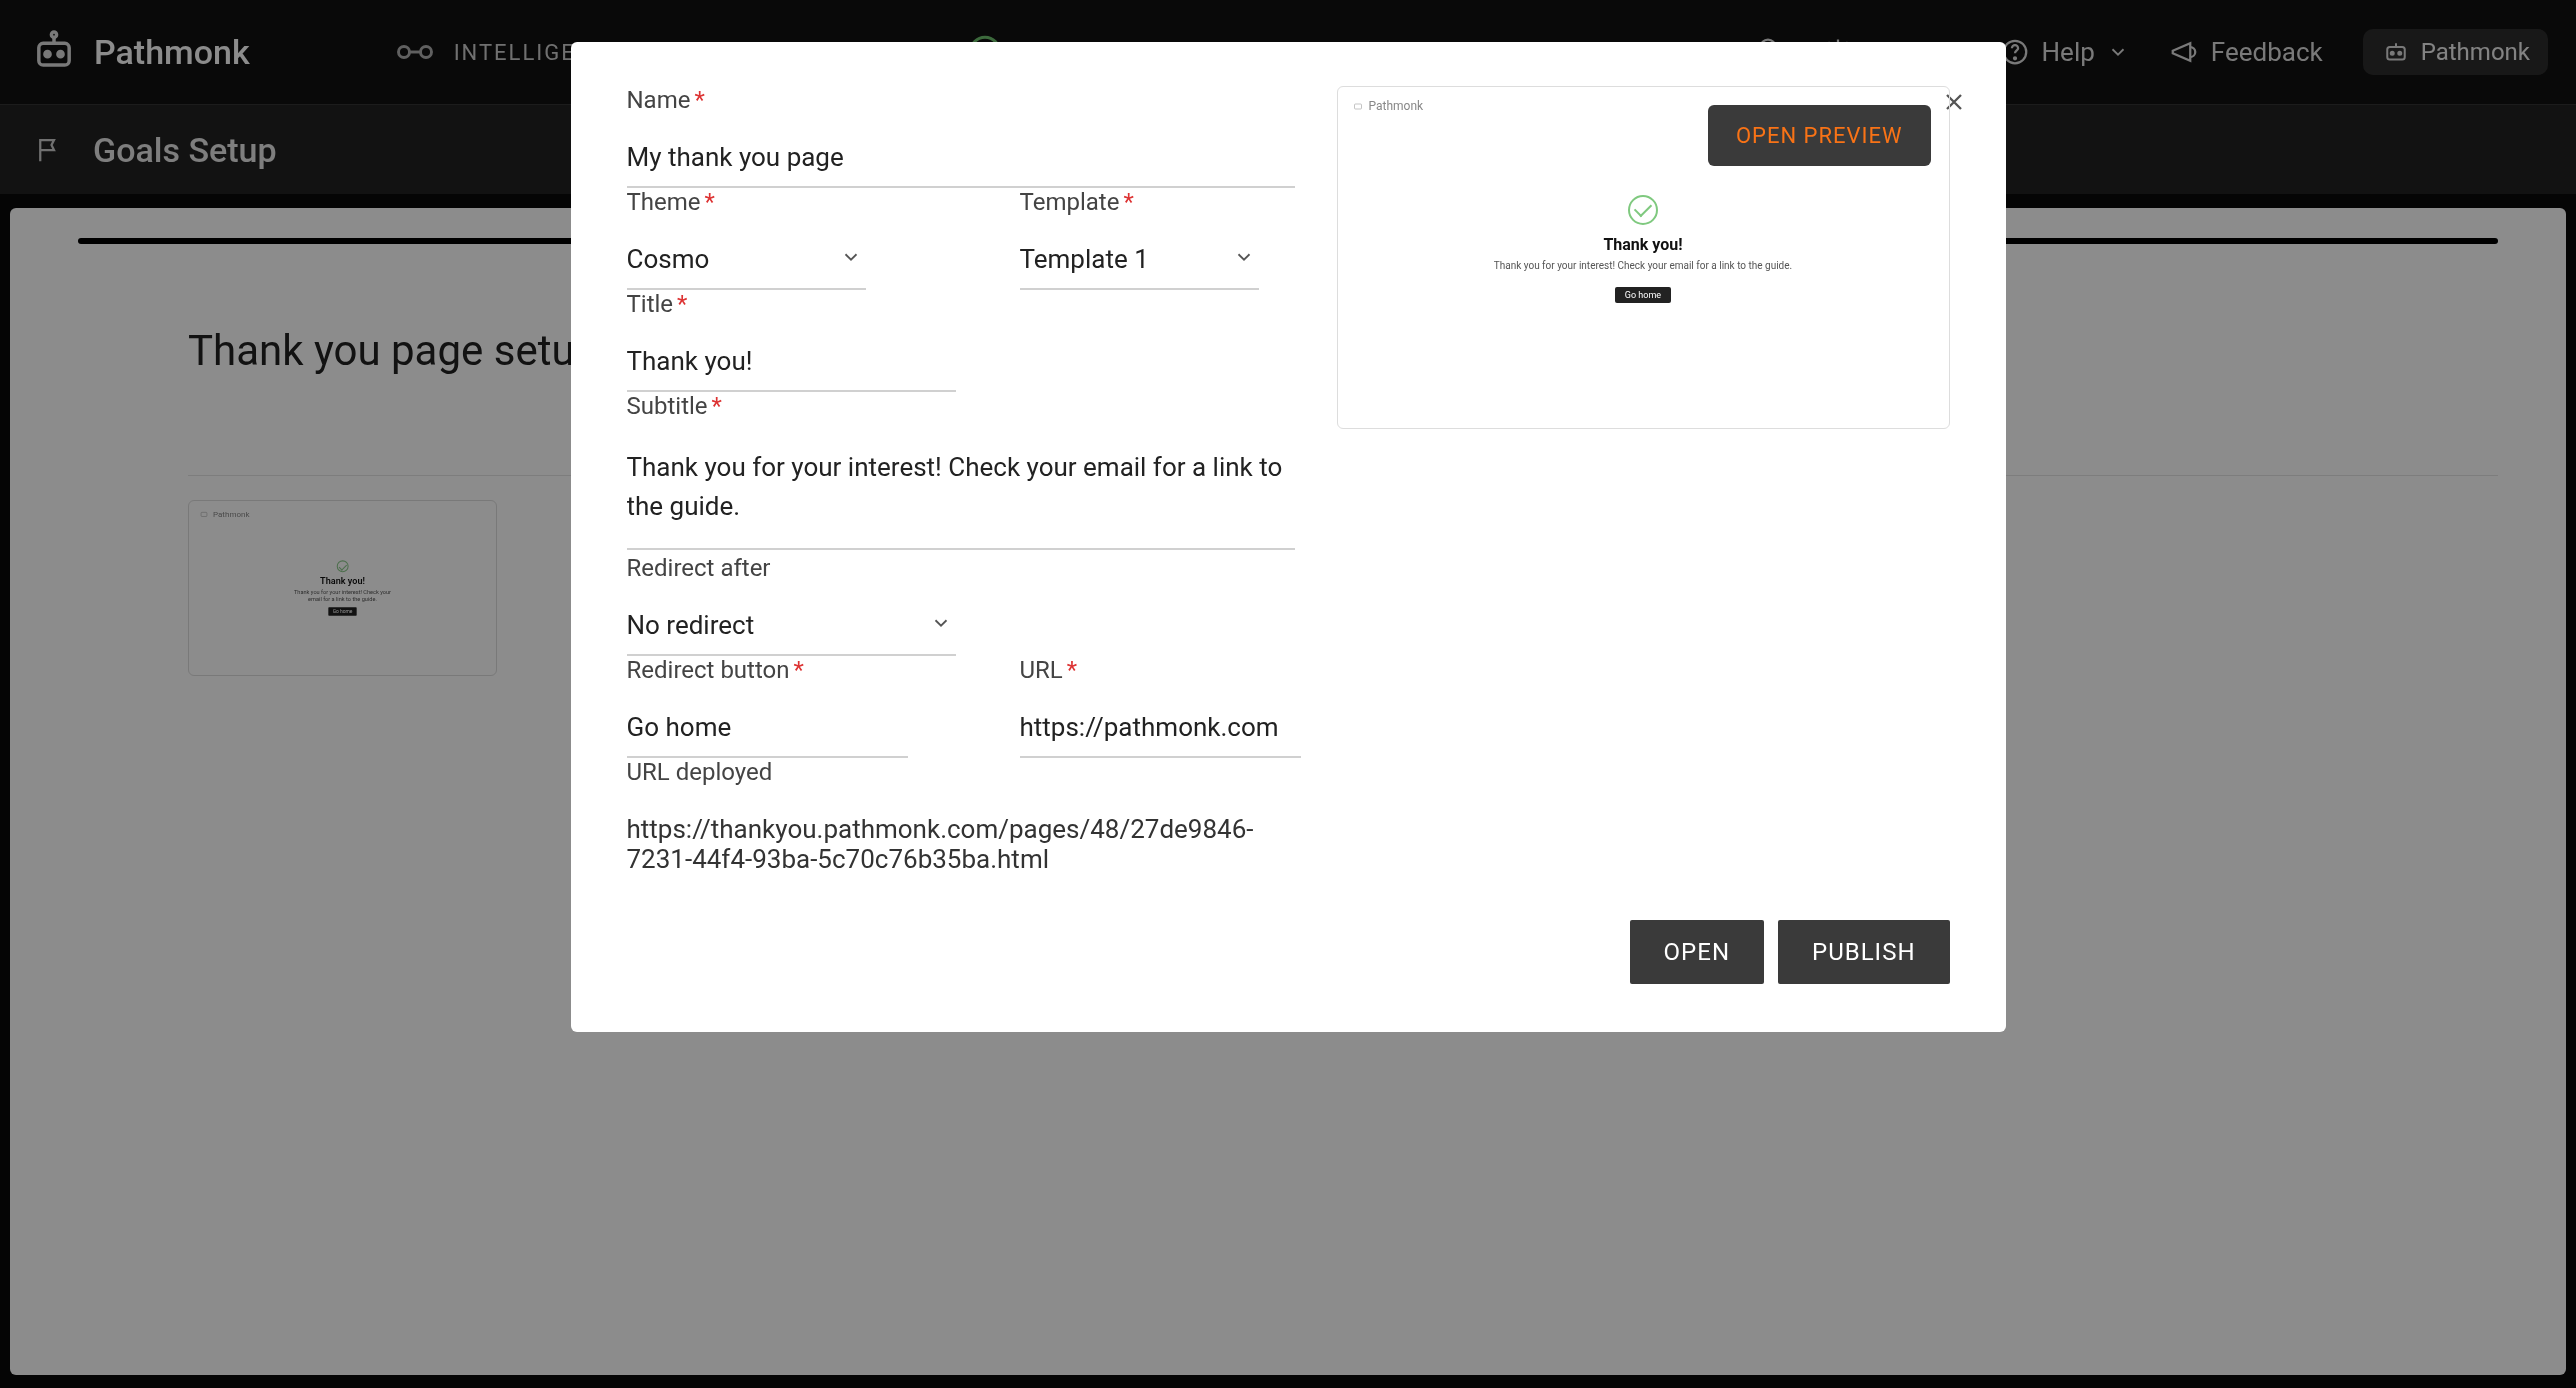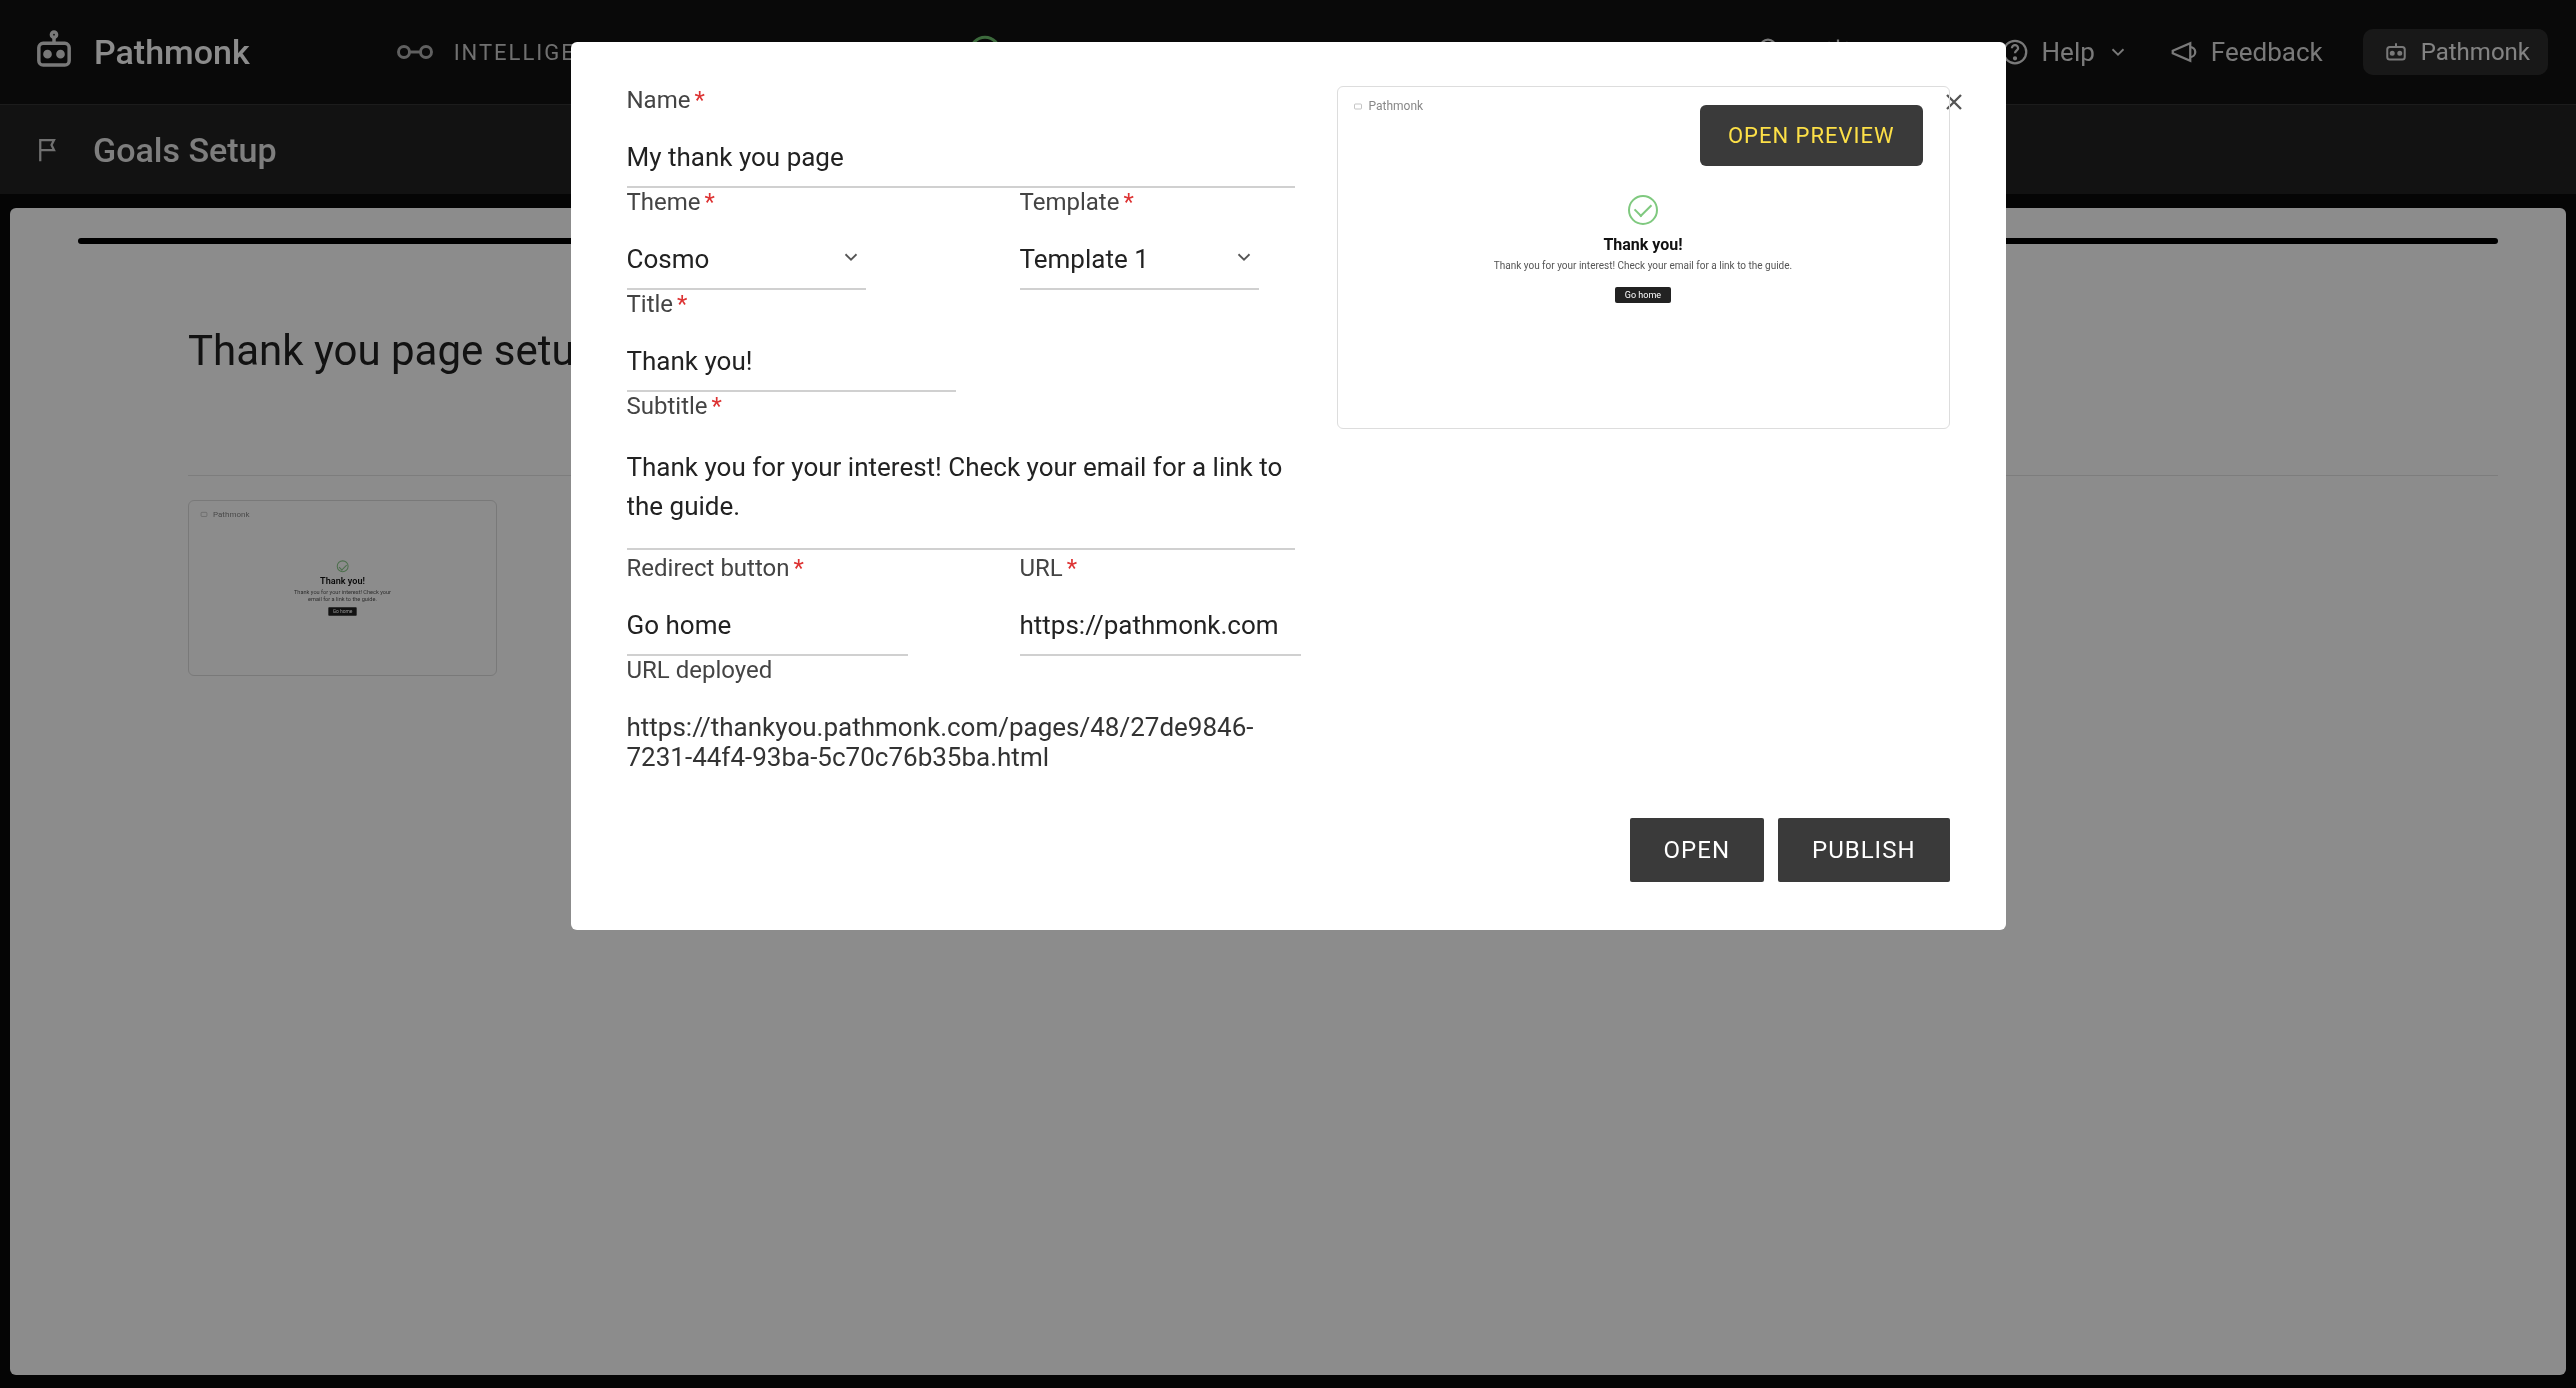--- a/index.html
+++ b/index.html
@@ -60,21 +60,21 @@
   .row2 > .field-group { flex: 1; }
   .row2 .input, .row2 .select { max-width: 329px; }
   .row2.urlrow .input { max-width: 329px; }
 
   .select-wrap { position: relative; display: inline-block; width: 239px; }
   .select-wrap .chev { position: absolute; right: 4px; top: 10px; pointer-events: none; color: #555; }
   .select-wrap.wide { width: 329px; }
 
   
   .preview-card { border: 1px solid #ddd; border-radius: 6px; height: 343px; position: relative; padding-top: 18px; }
-  .preview-btn { position: absolute; top: 18px; right: 26px; background: #3a3a3a; color: #fde047; font-size: 22px; letter-spacing: 1px; padding: 18px 28px; border-radius: 6px; border:none; cursor:pointer;margin-left:9px; }
+  .preview-btn { position: absolute; top: 18px; right: 18px; background: #3a3a3a; color: #f97316; font-size: 22px; letter-spacing: 1px; padding: 18px 28px; border-radius: 6px; border:none; cursor:pointer;margin-left:9px; }
   .preview-brand { position: absolute; top: 12px; left: 14px; font-size: 12px; color:#888; display:flex; align-items:center; gap:5px;}
   .preview-body { margin-top: 90px; text-align: center; }
   .pv-check { width: 30px; height: 30px; border: 2px solid #7fc97f; border-radius: 50%; margin: 0 auto 10px; position: relative; }
   .pv-check::after { content: ""; position: absolute; left: 8px; top: 3px; width: 8px; height: 14px; border-right: 2px solid #7fc97f; border-bottom: 2px solid #7fc97f; transform: rotate(45deg); }
   .pv-title { font-size: 16px; font-weight: 700; color: #111; margin-bottom: 6px; }
   .pv-sub { font-size: 10px; color: #555; margin-bottom: 12px; }
   .pv-btn { display: inline-block; background: #222; color: #fff; font-size: 9px; padding: 3px 10px; border-radius: 2px; }
 
   
   .modal-footer { display: flex; justify-content: flex-end; gap: 14px; margin-top: 32px; }
@@ -229,20 +229,29 @@
         <div class="field-group">
           <label class="label"><span>Title</span><span class="req">*</span></label>
           <input class="input" style="max-width: 329px;" value="Thank you!">
         </div>
 
         <div class="field-group">
           <label class="label"><span>Subtitle</span><span class="req">*</span></label>
           <textarea class="textarea" style="max-width: 668px;">Thank you for your interest! Check your email for a link to the guide.</textarea>
         </div>
 
+        <div class="field-group">
+          <label class="label">Redirect after</label>
+          <div class="select-wrap wide">
+            <input class="select" readonly="" value="No redirect" style="">
+            <svg class="chev chev-svg" viewBox="0 0 24 24" fill="none" stroke="#555" stroke-width="2">
+                <path d="M6 9l6 6 6-6"></path>
+              </svg>
+          </div>
+        </div>
 
         <div class="row2 urlrow">
           <div class="field-group">
             <label class="label"><span>Redirect button</span><span class="req">*</span></label>
             <input class="input" value="Go home" style="">
           </div>
           <div class="field-group">
             <label class="label"><span>URL</span><span class="req">*</span></label>
             <input class="input" value="https://pathmonk.com" style="">
           </div>

